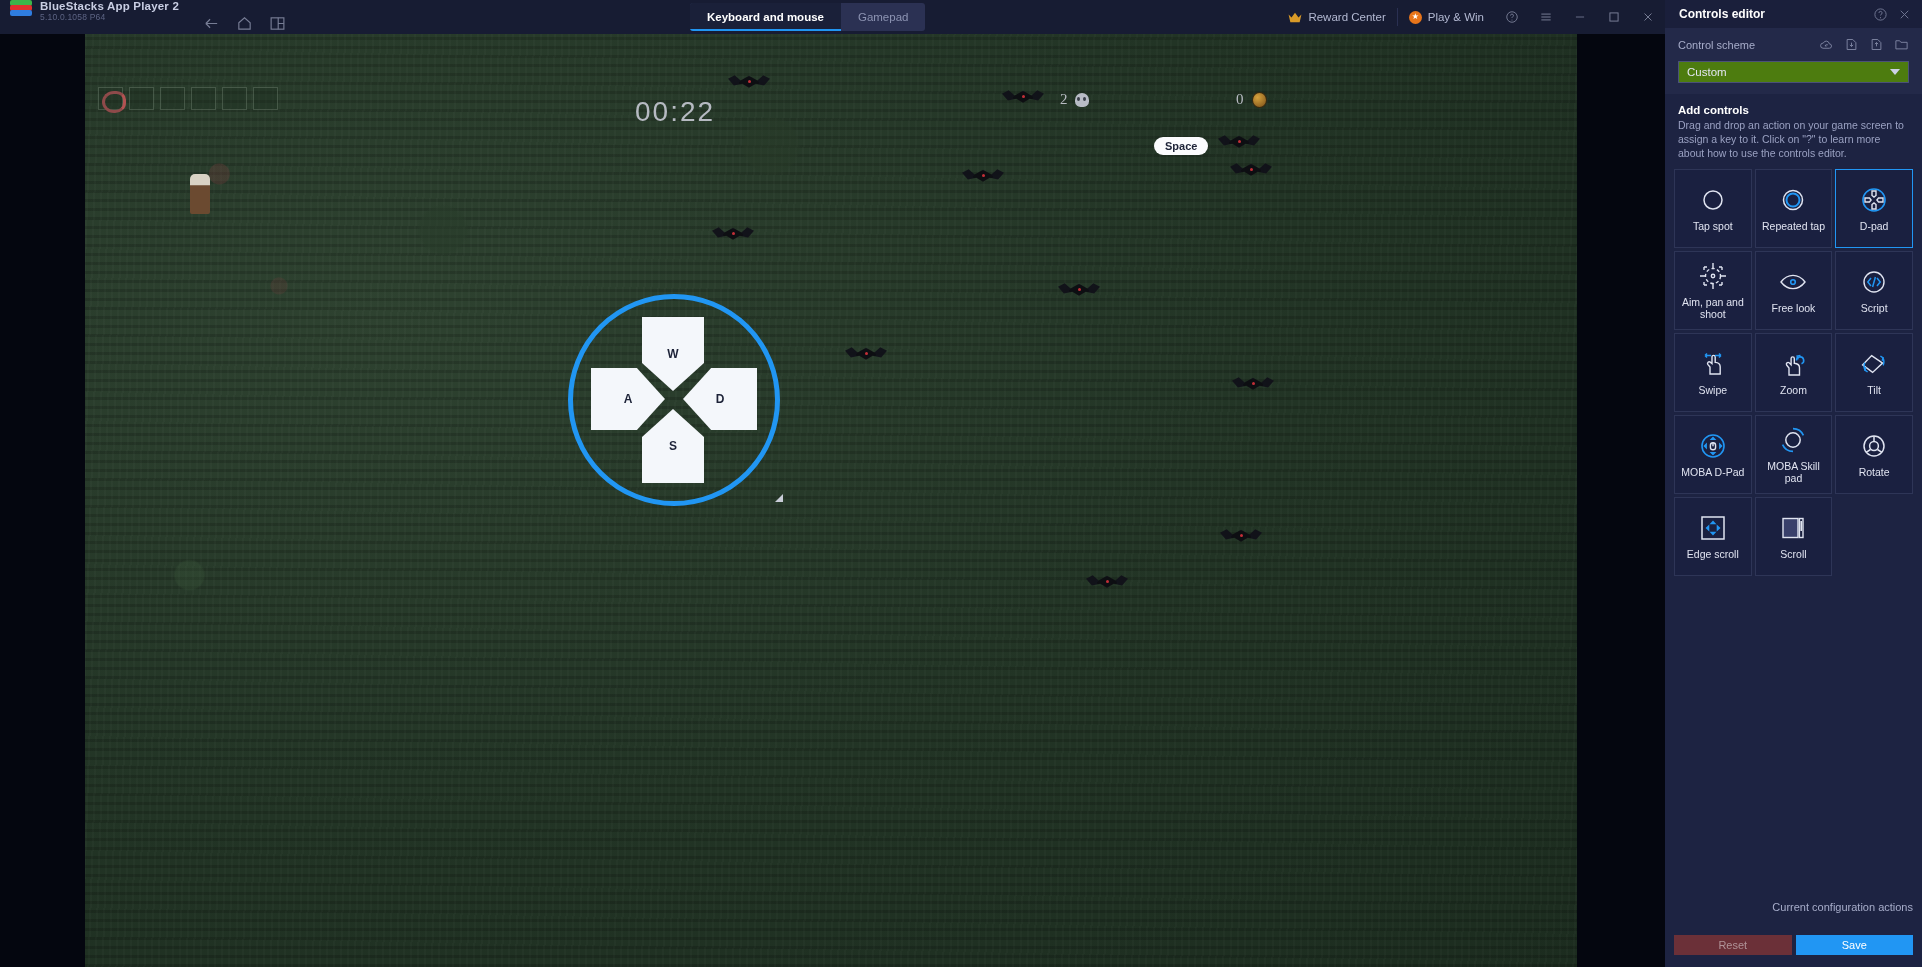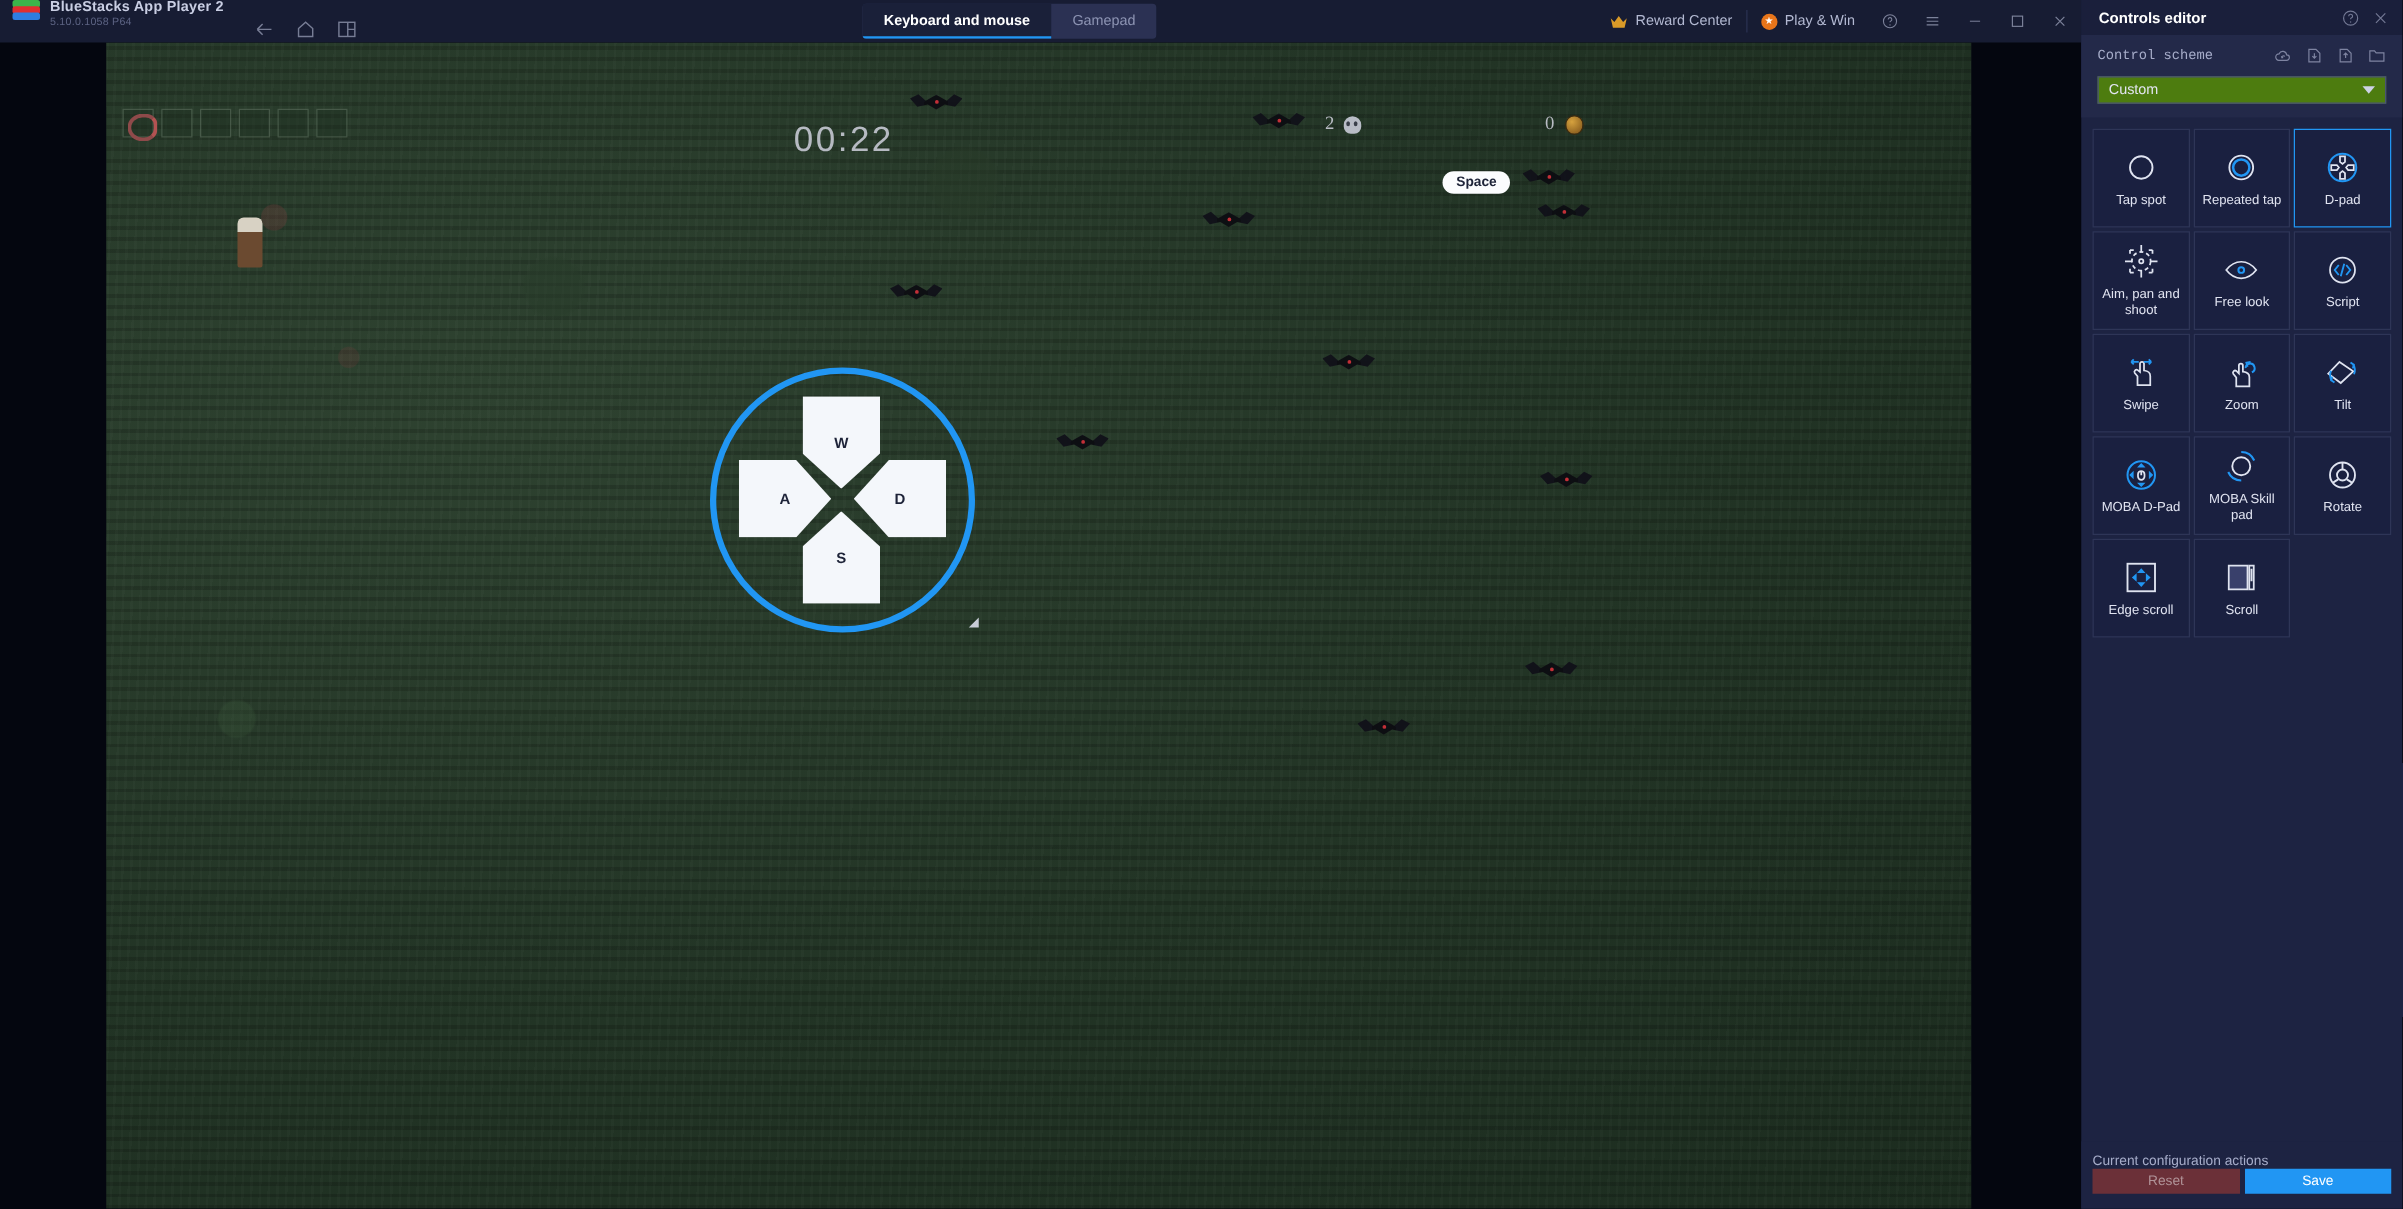--- a/index.html
+++ b/index.html
@@ -128,21 +128,21 @@
   .panel { position:absolute; right:0; top:0; width:257px; height:967px;
     background:#1d2342; }
   .p-head { height:28px; display:flex; align-items:center; padding:0 10px 0 14px;
     background:#1a1f3b; }
   .p-title { font-size:12px; font-weight:700; color:#fff; flex:1; }
   .p-hicon { width:15px; height:15px; opacity:.62; cursor:pointer; margin-left:9px; }
   .p-hicon svg { width:100%; height:100%; display:block; }
 
   .scheme { background:#232949; padding:9px 13px 11px; }
   .scheme-row { display:flex; align-items:center; }
-  .scheme-lab { font-size:11px; color:#a7adca; flex:1;font-family:Liberation Mono, monospace; }
+  .scheme-lab { font-size:11px; color:#a7adca; flex:1; }
   .scheme-icons { display:flex; gap:10px; }
   .scheme-icons .si { width:15px; height:15px; opacity:.68; cursor:pointer; }
   .scheme-icons .si svg { width:100%; height:100%; display:block; }
   .select { margin-top:9px; height:22px; background:#4d7c0f; border:1px solid #4a5178;
     display:flex; align-items:center; padding:0 8px; cursor:pointer; }
   .select span { font-size:11.5px; color:#e3e6f2; flex:1; }
   .caret { width:0; height:0; border-left:5px solid transparent;
     border-right:5px solid transparent; border-top:6px solid #cdd2e6; }
 
   .addwrap { padding:10px 13px 0; }
@@ -155,21 +155,21 @@
     display:flex; flex-direction:column; align-items:center; justify-content:center;
     cursor:pointer; padding:4px 2px; }
   .card.sel { border-color:#2196f3; }
   .c-icon { height:30px; display:flex; align-items:center; justify-content:center; }
   .c-icon svg { display:block; }
   .c-lab { font-size:10.5px; color:#e0e3f0; text-align:center; line-height:1.2;
     margin-top:5px; }
 
   .p-foot { position:absolute; left:0; bottom:0; width:257px; padding:10px 9px 12px;
     background:#1d2342; }
-  .foot-t { font-size:11px; color:#a7adca; text-align:left; margin-bottom:0; }
+  .foot-t { font-size:11px; color:#a7adca; text-align:right; margin-bottom:22px; }
   .foot-btns { display:flex; gap:4px; }
   .btn { flex:1; height:20px; font-size:11px; font-weight:400; border:none;
     cursor:pointer; font-family:"Liberation Sans", sans-serif; }
   .btn-reset { background:#6b3038; color:#b09398; }
   .btn-save { background:#2196f3; color:#fff; }
 </style>
 </head>
 <body>
 
 <div id="app">
@@ -355,20 +355,24 @@
               </svg>
             </div>
         </div>
       </div>
       <div class="select">
         <span>Custom</span>
         <i class="caret"></i>
       </div>
     </div>
 
+    <div class="addwrap">
+      <div class="add-t">Add controls</div>
+      <div class="add-d">Drag and drop an action on your game screen to assign a key to it. Click on "?" to learn more about how to use the controls editor.</div>
+    </div>
 
     <div class="grid" id="cards">
         <div class="card">
           <div class="c-icon">
             <svg width="30" height="30" viewBox="0 0 30 30" fill="none" stroke="#dfe3f0" stroke-width="1.5">
               <circle cx="15" cy="15" r="9"></circle>
             </svg>
           </div>
           <div class="c-lab">Tap spot</div>
         </div>

